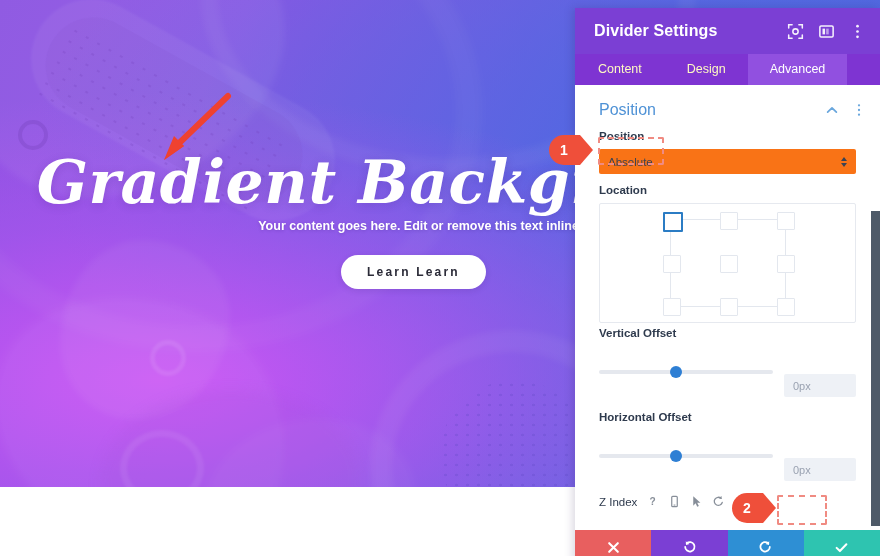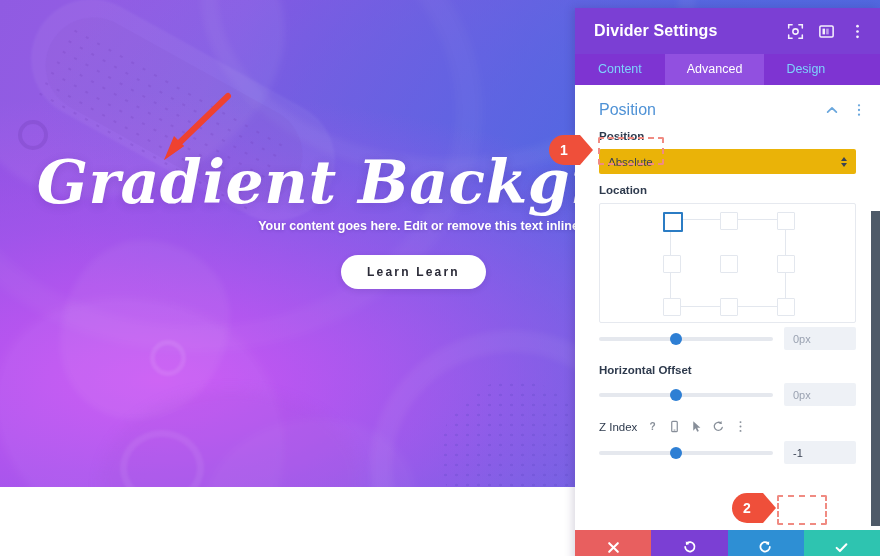--- a/index.html
+++ b/index.html
@@ -93,54 +93,54 @@
     height:46px;background:#7b3fd4;
     display:flex;align-items:center;padding:0 14px 0 19px;flex:none;
   }
   .panel-title{color:#fff;font-size:16px;font-weight:700;flex:1;letter-spacing:.1px;}
   .head-icons{display:flex;align-items:center;gap:14px;}
   .hicon{width:17px;height:17px;opacity:.92;cursor:pointer;display:block;}
 
   .tabs{height:31px;background:#7e34d2;display:flex;flex:none;}
   .tab{
     flex:0 0 auto;padding:0 22px;height:31px;line-height:31px;
-    color:#7dd3fc;font-size:12.5px;cursor:pointer;text-align:center;
+    color:#fef9c3;font-size:12.5px;cursor:pointer;text-align:center;
   }
   .tab.active{background:#9150e0;color:#fff;}
   .tab:first-child{padding-left:23px;padding-right:23px;}
 
   .panel-body{flex:1;overflow:hidden;position:relative;background:#fff;}
 
   .sec-head{
     display:flex;align-items:center;height:40px;padding:0 14px 0 24px;margin-top:5px;
   }
   .sec-title{flex:1;color:#4f92d6;font-size:16px;font-weight:400;}
   .sec-ico{width:14px;height:14px;margin-left:13px;cursor:pointer;}
 
   .fld{padding:0 24px;margin-bottom:4px;}
   .fld-label{font-size:11.5px;font-weight:700;color:#2e3a4d;margin-bottom:7px;display:block;}
 
-  .select-wrap{position:relative;height:25px;background:#eab308;border-radius:2px;display:flex;align-items:center;cursor:pointer;}
+  .select-wrap{position:relative;height:25px;background:#f97316;border-radius:2px;display:flex;align-items:center;cursor:pointer;}
   .select-val{font-size:11.5px;color:#3b4354;padding-left:9px;}
   .select-arrows{position:absolute;right:9px;top:50%;transform:translateY(-50%);display:flex;flex-direction:column;gap:2px;}
   .ar{width:0;height:0;border-left:3.5px solid transparent;border-right:3.5px solid transparent;}
   .ar.up{border-bottom:4px solid #3b4354;}
   .ar.dn{border-top:4px solid #3b4354;}
 
   .loc-box{height:118px;border:1px solid #e6e9ef;border-radius:2px;position:relative;background:#fff;}
   .loc-grid{position:absolute;left:50%;top:50%;transform:translate(-50%,-50%);
             width:114px;height:86px;border:1px solid #e3e7ee;}
   .cell{position:absolute;width:16px;height:16px;border:1.5px solid #e3e7ee;background:#fff;cursor:pointer;border-radius:1px;}
   .cell.sel{border:2.5px solid #2b7cc4;}
 
   .slider-row{display:flex;align-items:center;gap:11px;}
   .track{flex:1;height:4px;background:#e5e8ee;border-radius:3px;position:relative;cursor:pointer;}
   .thumb{position:absolute;top:50%;width:12px;height:12px;background:#2e7fd4;border-radius:50%;transform:translate(-50%,-50%);cursor:grab;}
   .numbox{width:72px;height:23px;background:#eef1f6;border-radius:2px;display:flex;align-items:center;
-          font-size:11px;color:#9aa2b1;padding-left:9px;box-sizing:border-box;cursor:text;}
+          font-size:11px;color:#9aa2b1;padding-left:9px;box-sizing:border-box;cursor:text;margin-top:28px;}
   .numbox.filled{color:#3b4354;}
 
   .zrow{display:flex;align-items:center;gap:9px;margin-bottom:8px;}
   .zlabel{font-size:11.5px;font-weight:400;color:#2e3a4d;}
   .zico{width:13px;height:13px;cursor:pointer;opacity:.72;}
 
   
   .sbar{position:absolute;right:0;top:203px;width:9px;height:315px;background:#4e5a68;border-radius:0;cursor:grab;z-index:8;}
 
   .footer{
@@ -212,22 +212,22 @@
         <svg class="hicon" viewBox="0 0 20 20">
           <circle cx="10" cy="3.8" r="1.6" fill="#fff"></circle>
           <circle cx="10" cy="10" r="1.6" fill="#fff"></circle>
           <circle cx="10" cy="16.2" r="1.6" fill="#fff"></circle>
         </svg>
       </div>
     </div>
 
     <div class="tabs">
       <div class="tab">Content</div>
+      <div class="tab">Design</div>
       <div class="tab active">Advanced</div>
-      <div class="tab">Design</div>
     </div>
 
     <div class="panel-body">
 
       <div class="sec-head">
         <div class="sec-title">Position</div>
         <svg class="sec-ico" viewBox="0 0 16 16">
           <path d="M3 10.5 L8 5.5 L13 10.5" fill="none" stroke="#6aa7dd" stroke-width="2" stroke-linecap="round" stroke-linejoin="round"></path>
         </svg>
         <svg class="sec-ico" viewBox="0 0 16 16">
@@ -259,20 +259,21 @@
             <div class="cell" style="left:49px;top:35px;"></div>
             <div class="cell" style="left:106px;top:35px;"></div>
             <div class="cell" style="left:-8px;top:78px;"></div>
             <div class="cell" style="left:49px;top:78px;"></div>
             <div class="cell" style="left:106px;top:78px;"></div>
           </div>
         </div>
       </div>
 
       <div class="fld" style="margin-bottom:14px;">
+        <span class="fld-label">Vertical Offset</span>
         <div class="slider-row">
           <div class="track">
             <div class="thumb" style="left:44%;"></div>
           </div>
           <div class="numbox">0px</div>
         </div>
       </div>
 
       <div class="fld" style="margin-bottom:14px;">
         <span class="fld-label">Horizontal Offset</span>

